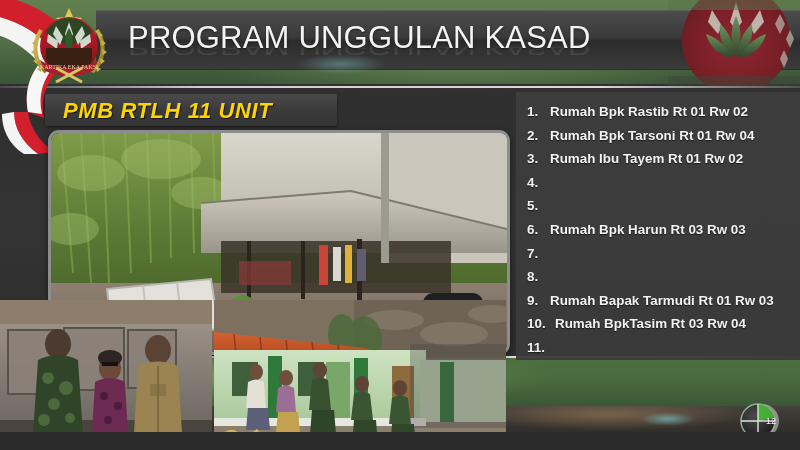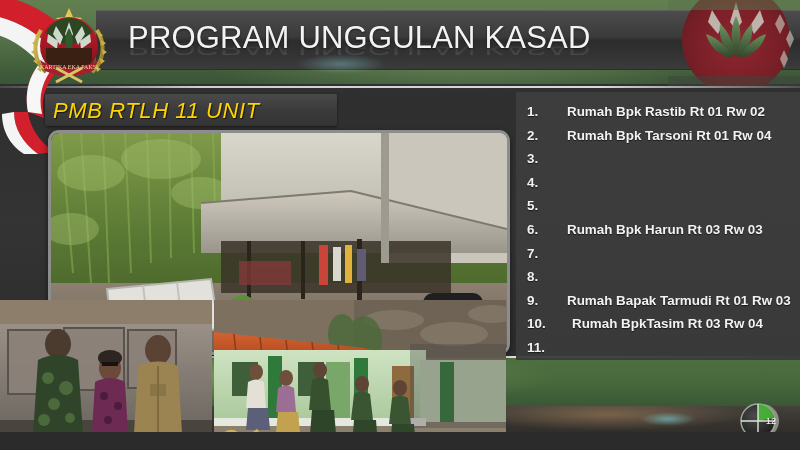--- a/index.html
+++ b/index.html
@@ -107,22 +107,22 @@
   }
 
   
   .banner {
     position: absolute; left: 45px; top: 94px; width: 292px; height: 32px;
     background: linear-gradient(180deg, #4a4a4a 0%, #3b3b3b 50%, #343434 100%);
     border-radius: 2px;
     box-shadow: 0 1px 3px rgba(0,0,0,.5);
   }
   .banner-text {
-    position: absolute; left: 53px; top: 98px;
-    font-size: 22px; font-weight: normal; font-style: italic;
+    position: absolute; left: 63px; top: 98px;
+    font-size: 22px; font-weight: bold; font-style: italic;
     color: #ffd400;
     letter-spacing: .6px;
     text-shadow: 1px 1px 1px rgba(0,0,0,.65);
     white-space: nowrap;
   }
 
   
   .photo-main-frame {
     position: absolute; left: 48px; top: 130px; width: 462px; height: 225px;
     border: 3px solid #8d8d8d;
@@ -154,21 +154,21 @@
     align-items: baseline;
     font-size: 13.4px;
     font-weight: bold;
     color: #f2f2f2;
     line-height: 23.6px;
     white-space: nowrap;
     text-shadow: 0 1px 1px rgba(0,0,0,.6);
   }
   .li-num { display: inline-block; min-width: 23px; }
   .li-num.wide { min-width: 28px; }
-  .li-text { display: inline-block; margin-left: 17px; }
+  .li-text { display: inline-block; }
 
   
   .watermark {
     position: absolute; left: 736px; top: 398px; width: 46px; height: 46px;
   }
 
   
   .logo-glow {
     position: absolute; left: 640px; top: 412px; width: 56px; height: 14px;
     background: radial-gradient(ellipse at center, rgba(120,220,230,.55), rgba(120,200,220,0) 70%);
@@ -508,20 +508,21 @@
       <div class="list-item">
         <span class="li-num">1.</span>
         <span class="li-text">Rumah Bpk Rastib Rt 01 Rw 02</span>
       </div>
       <div class="list-item">
         <span class="li-num">2.</span>
         <span class="li-text">Rumah Bpk Tarsoni Rt 01 Rw 04</span>
       </div>
       <div class="list-item">
         <span class="li-num">3.</span>
+        <span class="li-text">Rumah Ibu Tayem Rt 01 Rw 02</span>
       </div>
       <div class="list-item">
         <span class="li-num">4.</span>
       </div>
       <div class="list-item">
         <span class="li-num">5.</span>
       </div>
       <div class="list-item">
         <span class="li-num">6.</span>
         <span class="li-text">Rumah Bpk Harun Rt 03 Rw 03</span>

